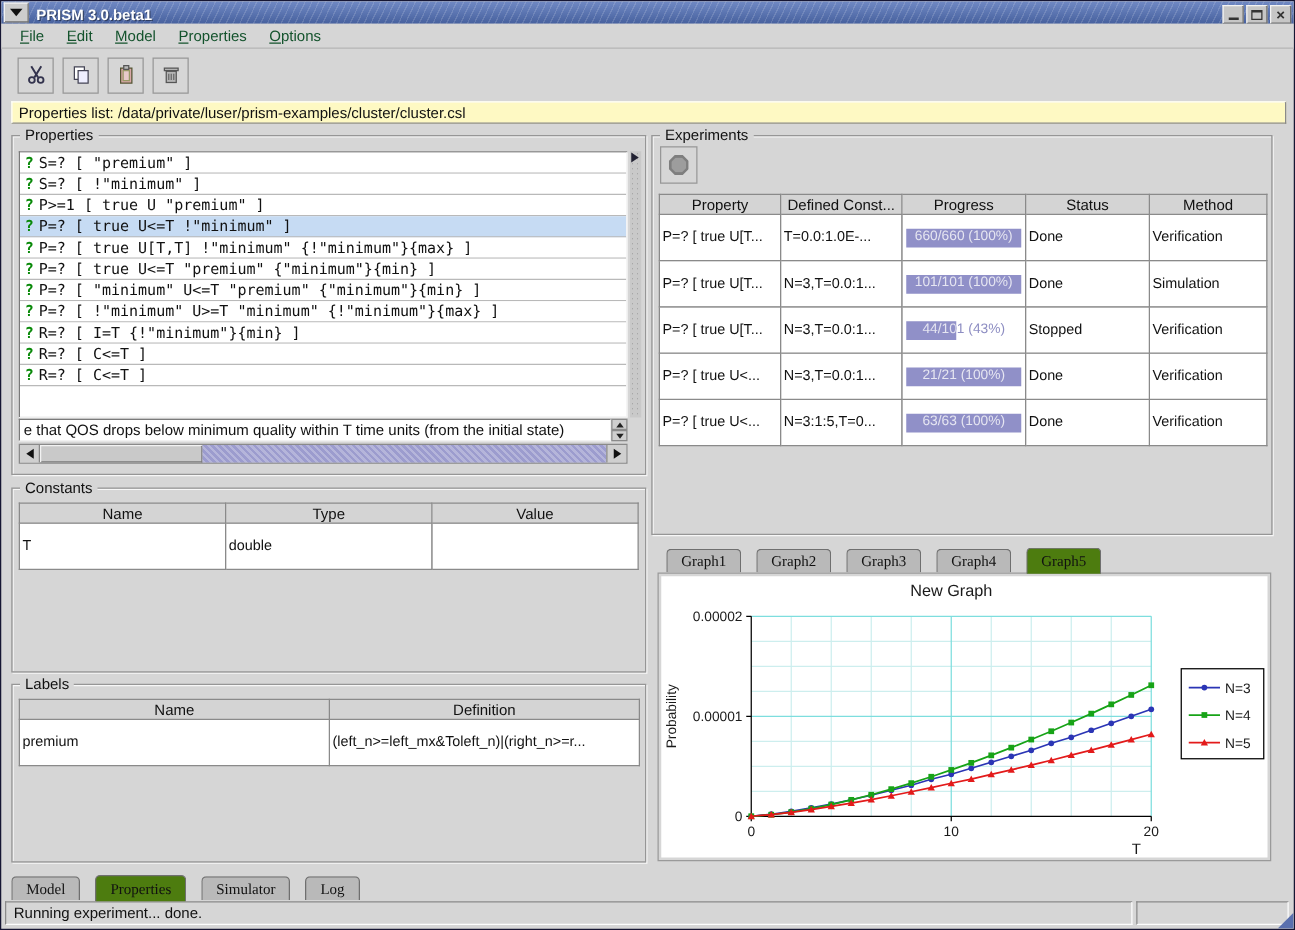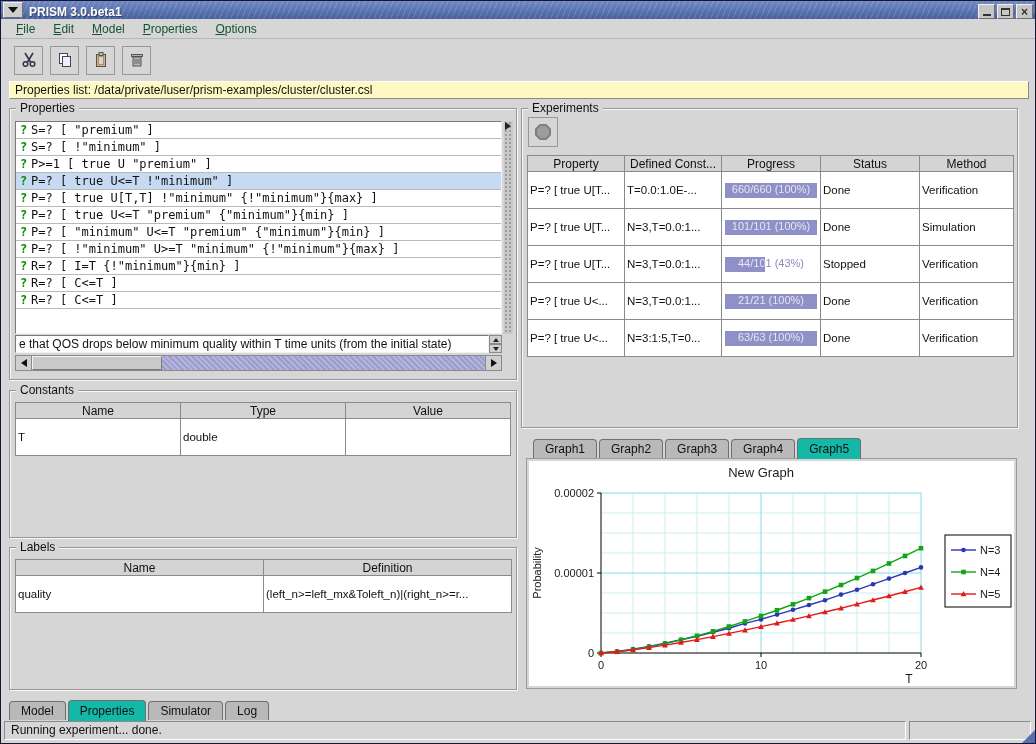--- a/index.html
+++ b/index.html
@@ -93,22 +93,22 @@
   .pwrap { position:relative; height:15px; margin:3px; }
   .pbar { position:absolute; left:0; top:0; bottom:0; background:#9090c8; }
   .ptext { position:absolute; inset:0; text-align:center; font-size:11px; line-height:13px; }
   .ptext.under { color:#8d8dc2; }
   .ptext.over  { color:#e6e6f2; }
 
   
   .tabpane { position:absolute; left:524px; top:436px; width:493px; height:253px; }
   .gtabs { position:absolute; left:0; top:0; right:0; height:21px; display:flex; padding-left:8px; align-items:flex-end; }
   .tab { border:1px solid #6f6f6f; border-bottom:none; border-radius:4px 4px 0 0; background:#b9b9b9;
-    padding:0 11px; line-height:18px; height:19px; margin-right:2px; font-size:12px; }
-  .tab.active { background:#14b8a6; height:21px; line-height:20px; position:relative; z-index:2; margin-bottom:-1px; }
+    padding:0 11px; line-height:18px; height:19px; margin-right:12px; font-size:12px;font-family:Liberation Serif, serif; }
+  .tab.active { background:#4d7c0f; height:21px; line-height:20px; position:relative; z-index:2; margin-bottom:-1px; }
   .gcontent { position:absolute; left:1px; right:1px; top:21px; bottom:1px;
     border:1px solid #9a9a9a; background:#d6d6d6; padding:2px; z-index:1; }
   .gcanvas { width:100%; height:100%; background:#fff; }
   svg text { font-family:"Liberation Sans",sans-serif; fill:#1a1a1a; }
 
   
   .btabs { position:absolute; left:8px; top:697px; height:22px; display:flex; align-items:flex-end; }
   .statusbar-main { position:absolute; left:3px; top:720px; width:902px; height:19px;
     border:1px solid; border-color:#8a8a8a #fdfdfd #fdfdfd #8a8a8a; line-height:17px; padding-left:6px; background:#d6d6d6; }
   .statusbar-right { position:absolute; left:908px; top:720px; width:122px; height:19px;
@@ -284,21 +284,21 @@
           <col style="width:248px">
         </colgroup>
       <thead>
           <tr>
         <th>Name</th>
         <th>Definition</th>
       </tr>
         </thead>
       <tbody>
         <tr>
-          <td>quality</td>
+          <td>premium</td>
           <td>(left_n&gt;=left_mx&amp;Toleft_n)|(right_n&gt;=r...</td>
         </tr>
       </tbody>
     </table>
   </div>
 
   <div class="group g-exp">
     <span class="glabel">Experiments</span>
     <div class="stop-btn">
       <div class="octagon"></div>

